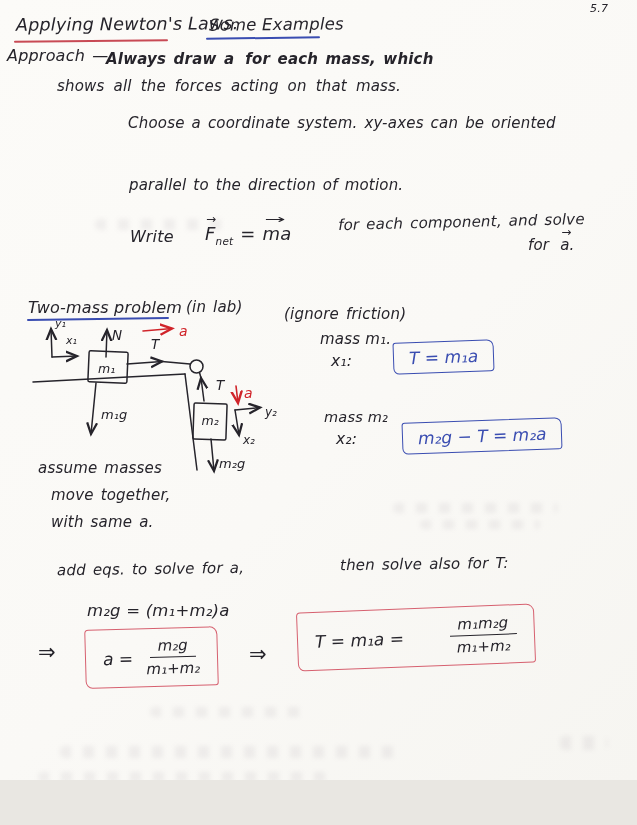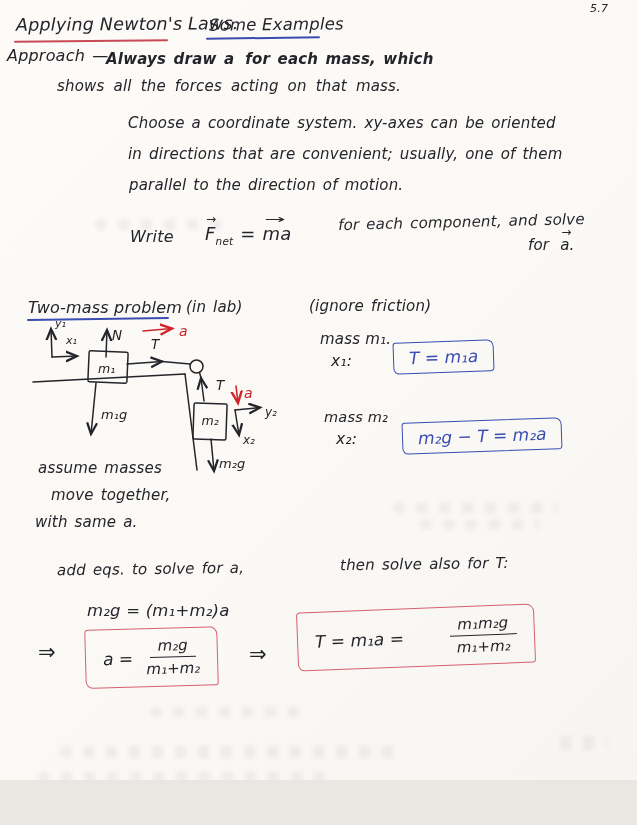--- a/index.html
+++ b/index.html
@@ -70,39 +70,38 @@
   <div class="uline blueline" style="left:206px; top:37px; width:114px;"></div>
 
   <div class="hw bodytext" style="left:7px; top:46px; font-size:16px;">Approach —</div>
   <div class="hw bodytext line1" style="left:106px; top:50px;font-weight:bold;">
     <span>Always draw a</span>
     <span>for each mass, which</span>
   </div>
   <div class="hw bodytext" style="left:128px; top:114px;">Choose a coordinate system.  xy-axes can be oriented</div>
 
   <div class="hw bodytext" style="left:57px; top:77px; word-spacing:4px;">shows all the forces acting on that mass.</div>
-  <div class="hw bodytext" style="left:128px; top:145px;">in directions that are convenient; usually, one of them</div>
   <div class="hw bodytext" style="left:129px; top:176px;">parallel to the direction of motion.</div>
 
   <div class="hw" style="left:130px; top:227px; font-size:16px;">Write</div>
   <div class="hw formula" style="left:205px; top:223px;">
     <span><span class="vec"><span class="arr">→</span><span>F</span></span><sub>net</sub></span>
     <span>=</span>
     <span class="vec wide"><span class="arr">→</span><span>ma</span></span>
   </div>
   <div class="hw bodytext" style="left:338px; top:213px; transform:rotate(-1.4deg);">for each component, and solve</div>
   <div class="hw bodytext" style="left:528px; top:236px;">
     <span>for</span>
     <span class="vec" style="margin-left:4px;"><span class="arr">→</span><span>a</span></span><span>.</span>
   </div>
 
   <div class="hw" style="left:28px; top:298px; font-size:16px;">Two-mass problem</div>
   <div class="uline blueline" style="left:27px; top:318px; width:142px;"></div>
   <div class="hw bodytext" style="left:186px; top:298px;">(in lab)</div>
-  <div class="hw bodytext" style="left:284px; top:297px;margin-left:25px;">(ignore friction)</div>
+  <div class="hw bodytext" style="left:284px; top:305px;">(ignore friction)</div>
 
   <svg style="position:absolute; left:22px; top:315px;" width="290" height="175" viewBox="0 0 290 175">
     <defs>
       <marker id="mk" markerWidth="10" markerHeight="9" refX="7.5" refY="4" orient="auto">
         <path d="M0,.7 L7.5,4 L0,7.3" fill="none" stroke="#26242b" stroke-width="1.5"></path>
       </marker>
       <marker id="mkr" markerWidth="10" markerHeight="9" refX="7.5" refY="4" orient="auto">
         <path d="M0,.7 L7.5,4 L0,7.3" fill="none" stroke="#d0242a" stroke-width="1.5"></path>
       </marker>
     </defs>
@@ -159,21 +158,21 @@
   <div class="hw" style="left:320px; top:330px; font-size:15px;">mass m₁.</div>
   <div class="hw" style="left:331px; top:352px; font-size:15.5px;">x₁:</div>
   <div class="bluebox" style="left:393px; top:341px;">T = m₁a</div>
 
   <div class="hw" style="left:324px; top:409px; font-size:14.5px;">mass m₂</div>
   <div class="hw" style="left:336px; top:430px; font-size:15.5px;">x₂:</div>
   <div class="bluebox" style="left:402px; top:420px;">m₂g − T = m₂a</div>
 
   <div class="hw bodytext" style="left:38px; top:459px;">assume masses</div>
   <div class="hw bodytext" style="left:51px; top:486px;">move together,</div>
-  <div class="hw bodytext" style="left:35px; top:513px;font-style:italic;">with same a.</div>
+  <div class="hw bodytext" style="left:51px; top:513px;font-style:italic;">with same a.</div>
 
   <div class="hw bodytext" style="left:57px; top:560px; transform:rotate(-.8deg);">add eqs. to solve for  a,</div>
   <div class="hw bodytext" style="left:340px; top:555px; transform:rotate(-.8deg);">then solve also for T:</div>
   <div class="hw" style="left:87px; top:601px; font-size:16.5px;">m₂g = (m₁+m₂)a</div>
 
   <div class="hw implies" style="left:38px; top:640px;">⇒</div>
   <div class="redbox" style="left:85px; top:628px; transform:rotate(-1.6deg); gap:13px;">
     <span class="lhs">a =</span>
     <span class="frac">
       <span class="num">m₂g</span>

